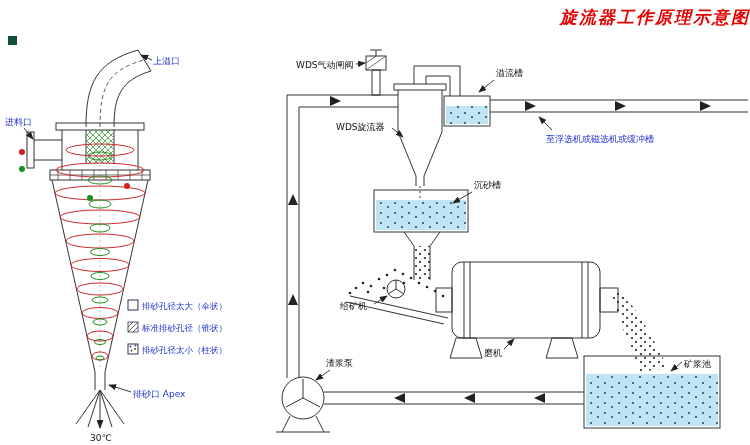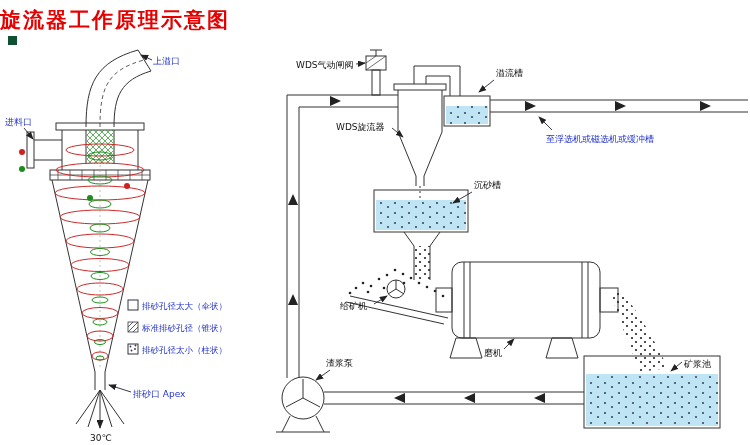--- a/index.html
+++ b/index.html
@@ -1,19 +1,19 @@
 <!DOCTYPE html>
 <html><head>
 <meta charset="utf-8">
 <style>
   html,body{margin:0;padding:0;background:#ffffff;}
   .stage{position:relative;width:750px;height:445px;background:#ffffff;overflow:hidden;
          font-family:"DejaVu Sans",sans-serif;}
-  .title{position:absolute;top:6px;left:0;width:100%;text-align:left;
-         color:#e60000;font-size:21px;font-weight:bold;letter-spacing:2px;}
+  .title{position:absolute;top:6px;left:0;width:100%;text-align:right;
+         color:#e60000;font-size:17px;font-weight:bold;letter-spacing:2px;font-style:italic;}
   svg{position:absolute;top:0;left:0;}
   svg text{font-family:"DejaVu Sans",sans-serif;}
   .lblB{fill:#2233cc;font-size:9px;}
   .lblK{fill:#111111;font-size:9px;}
   .lblS{fill:#2233cc;font-size:8.5px;}
 </style>
 </head>
 <body>
 
 <div class="stage">

